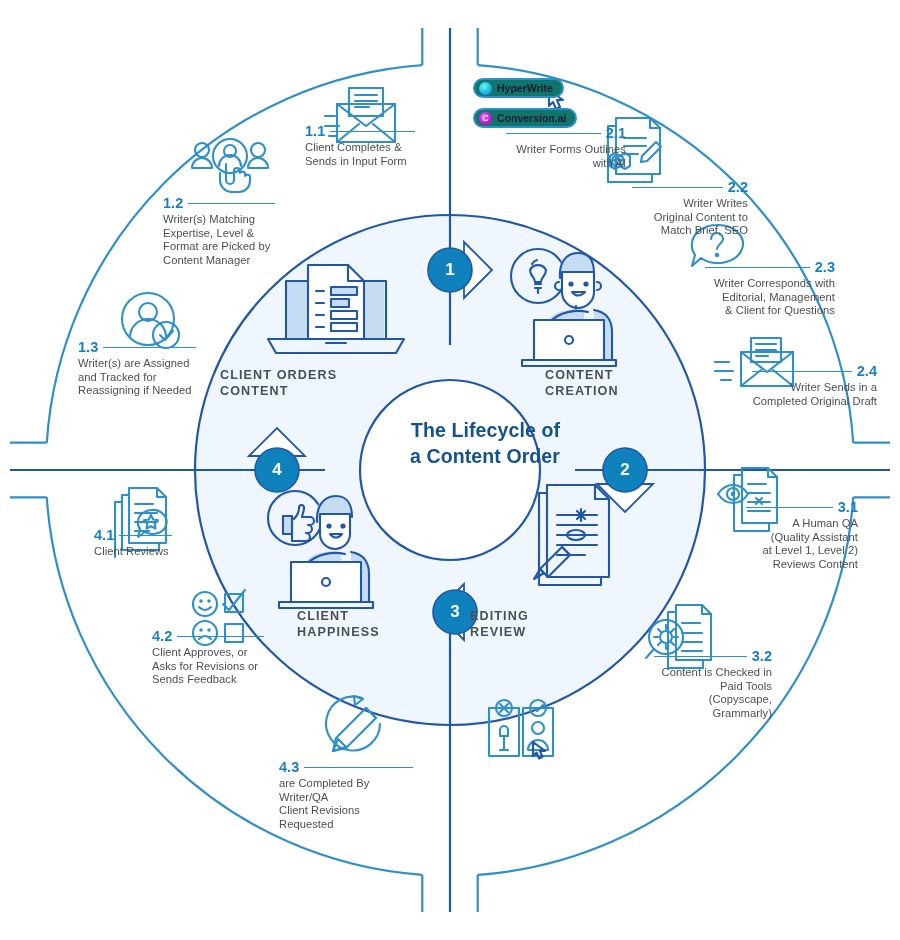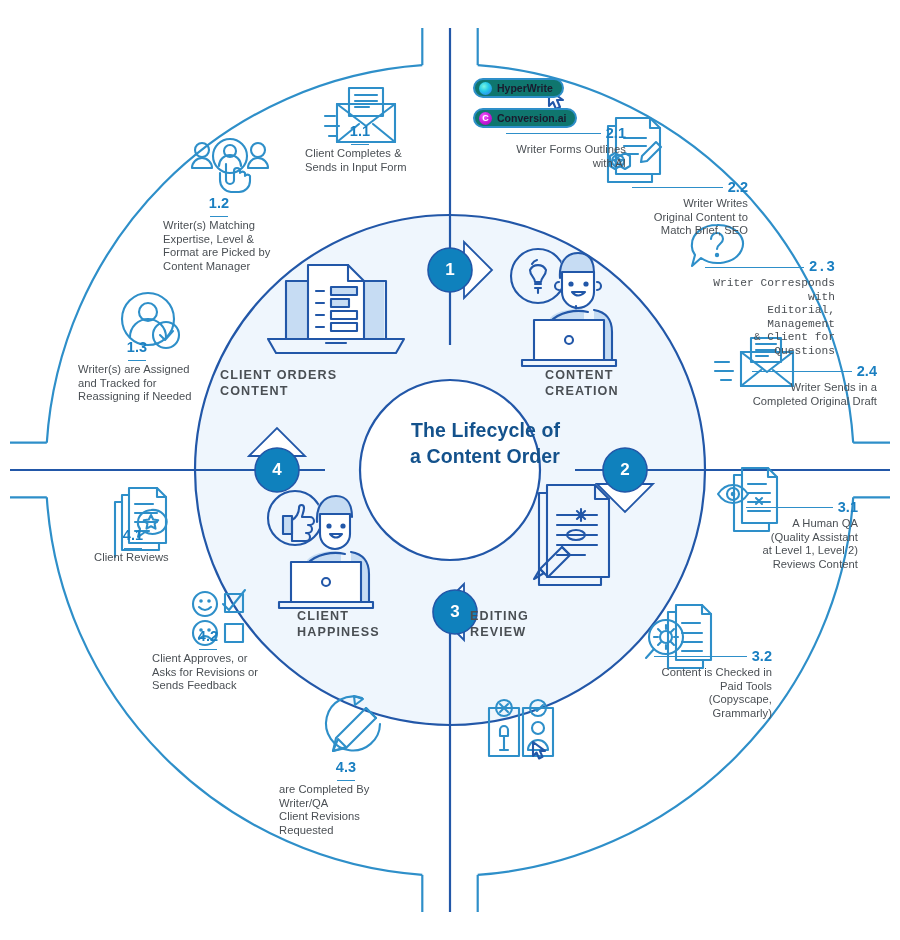--- a/index.html
+++ b/index.html
@@ -51,21 +51,21 @@
     flex: 1 1 auto;
     height: 0;
     border-top: 1.6px solid #2e8fc9;
     min-width: 18px;
   }
   .node .desc { display: block; }
 
   .node.left  { text-align: left;  }
   .node.right { text-align: right; margin-left: 40px; }
   .node.right .numrow { flex-direction: row; }
-  .node.left  .numrow { flex-direction: column; }
+  .node.left  .numrow { }
 
   
   .qcap {
     position: absolute;
     text-align: left;
     color: #4a4f54;
     font-size: 12.6px;
     font-weight: bold;
     letter-spacing: 1.1px;
     line-height: 16px;
@@ -451,21 +451,21 @@
 <div class="node right" style="left:592px; top:180px; width:116px;">
   <div class="numrow">
     <span class="rule"></span>
     <span class="num">2.2</span>
   </div>
   <span class="desc">Writer Writes</span>
   <span class="desc">Original Content to</span>
   <span class="desc">Match Brief, SEO</span>
 </div>
 
-<div class="node right" style="left:665px; top:260px; width:130px;font-family:Liberation Mono, monospace;">
+<div class="node right" style="left:665px; top:260px; width:130px;">
   <div class="numrow">
     <span class="rule"></span>
     <span class="num">2.3</span>
   </div>
   <span class="desc">Writer Corresponds with</span>
   <span class="desc">Editorial, Management</span>
   <span class="desc">&amp; Client for Questions</span>
 </div>
 
 <div class="node right" style="left:712px; top:364px; width:125px;">

